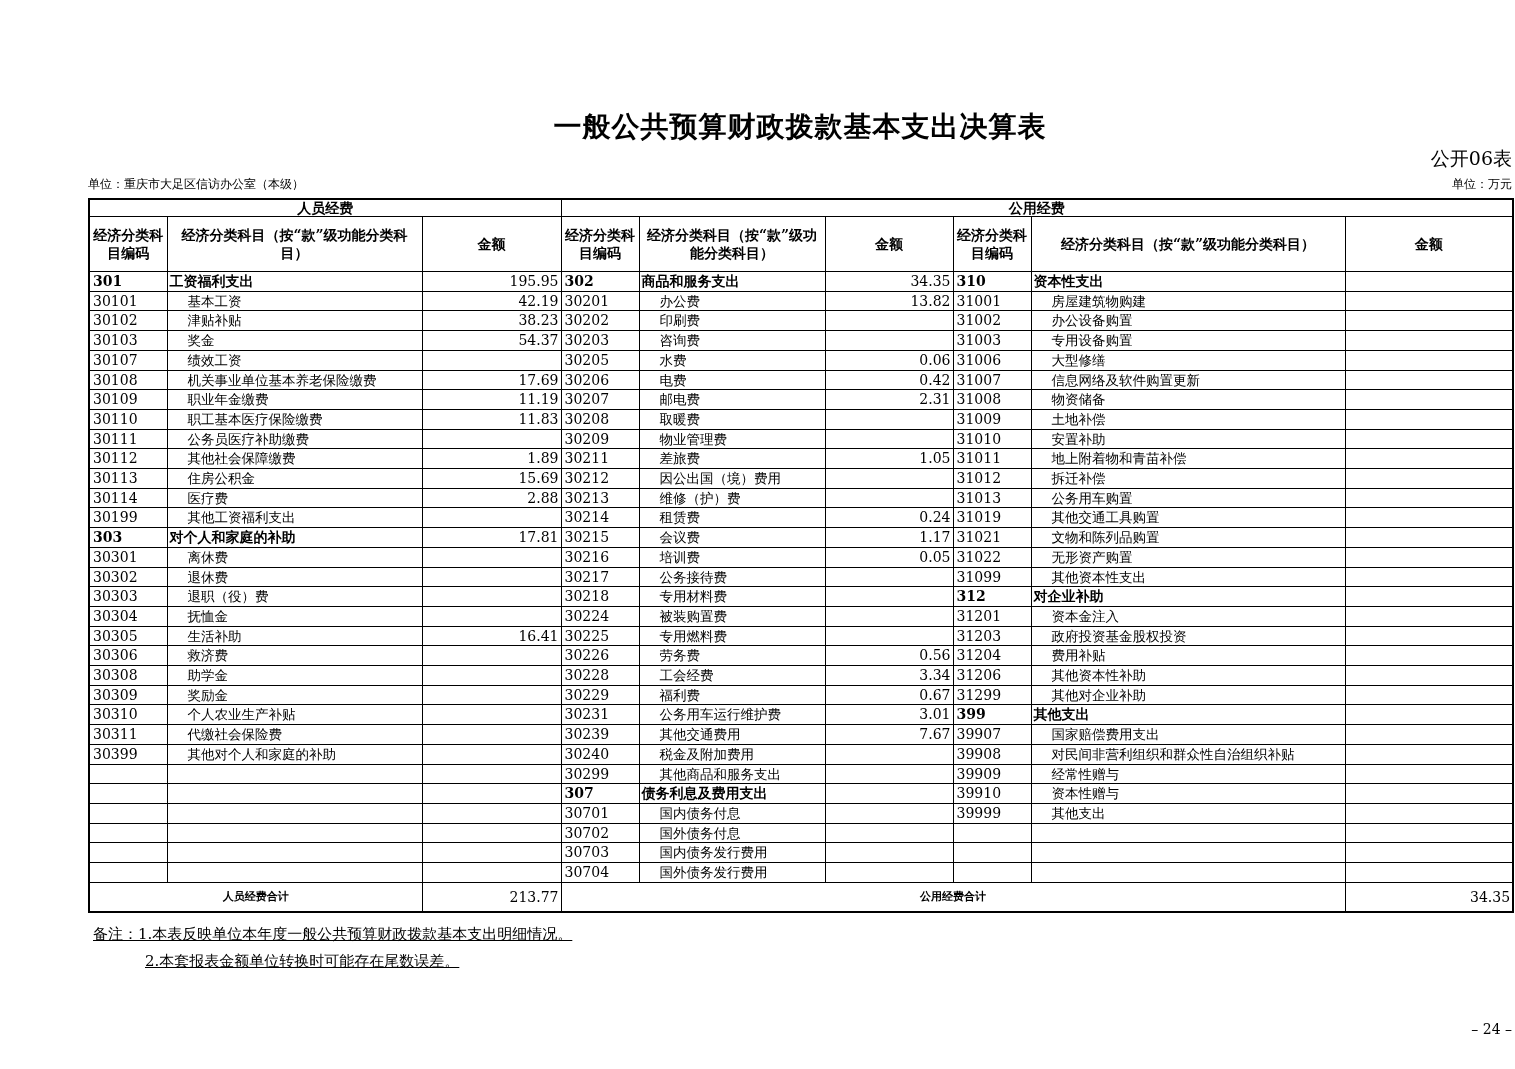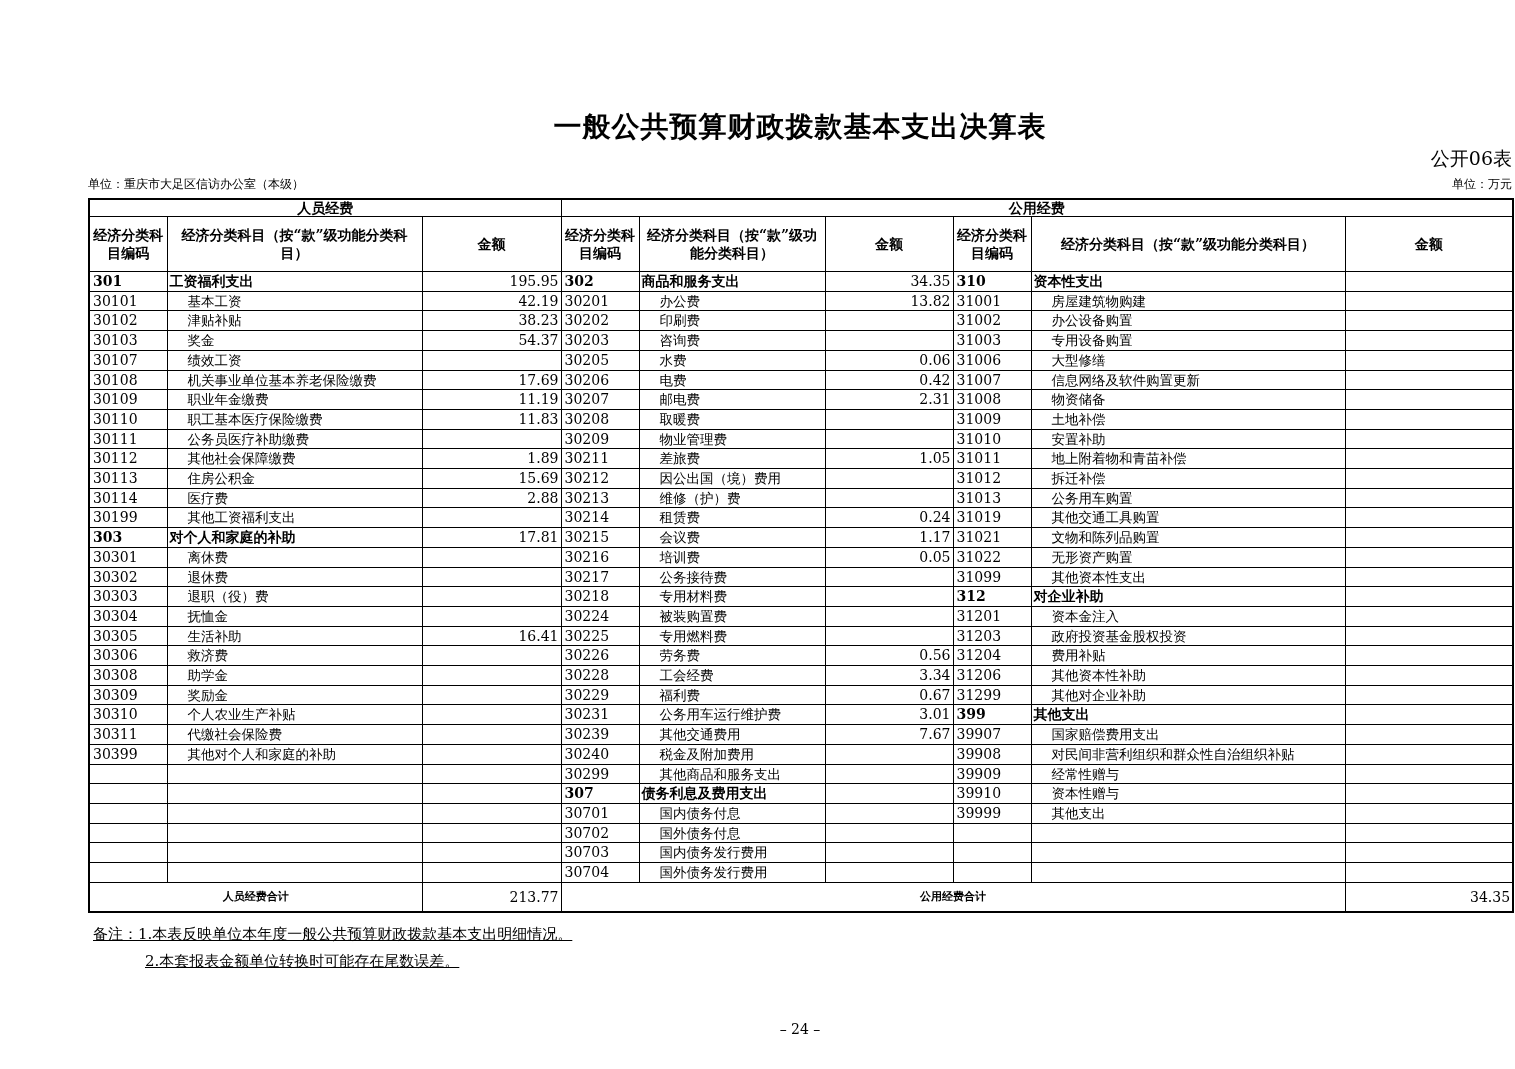--- a/index.html
+++ b/index.html
@@ -49,21 +49,21 @@
   tbody td.amt { text-align:right; padding-right:2px; font-size:14px; }
   tfoot td { height:26px; vertical-align:middle; }
   tfoot td.total-label { text-align:center; font-weight:bold; font-size:11px; }
   tfoot td.amt { text-align:right; padding-right:2px; font-size:14px; }
 
   .notes { margin-left:93px; margin-top:11px; font-size:15px;text-decoration:underline; }
   .notes .note-line1 { line-height:20px; }
   .notes .note-line2 { padding-left:52px; margin-top:7px; line-height:20px; }
   .page-number {
     position:absolute; top:1021px; left:88px; width:1424px;
-    text-align:center; font-size:14px;
+    text-align:right; font-size:14px;
   }
 </style>
 </head>
 <body>
 
 <div class="page">
 
   <div class="title">一般公共预算财政拨款基本支出决算表</div>
 
   <div class="form-label">公开06表</div>

